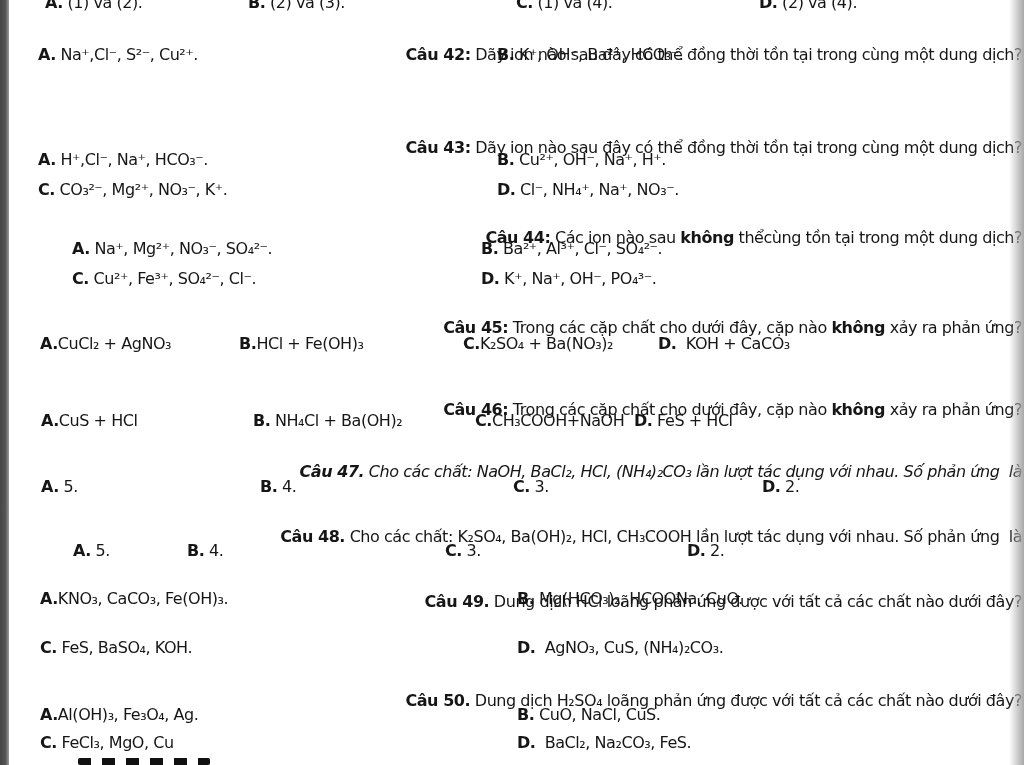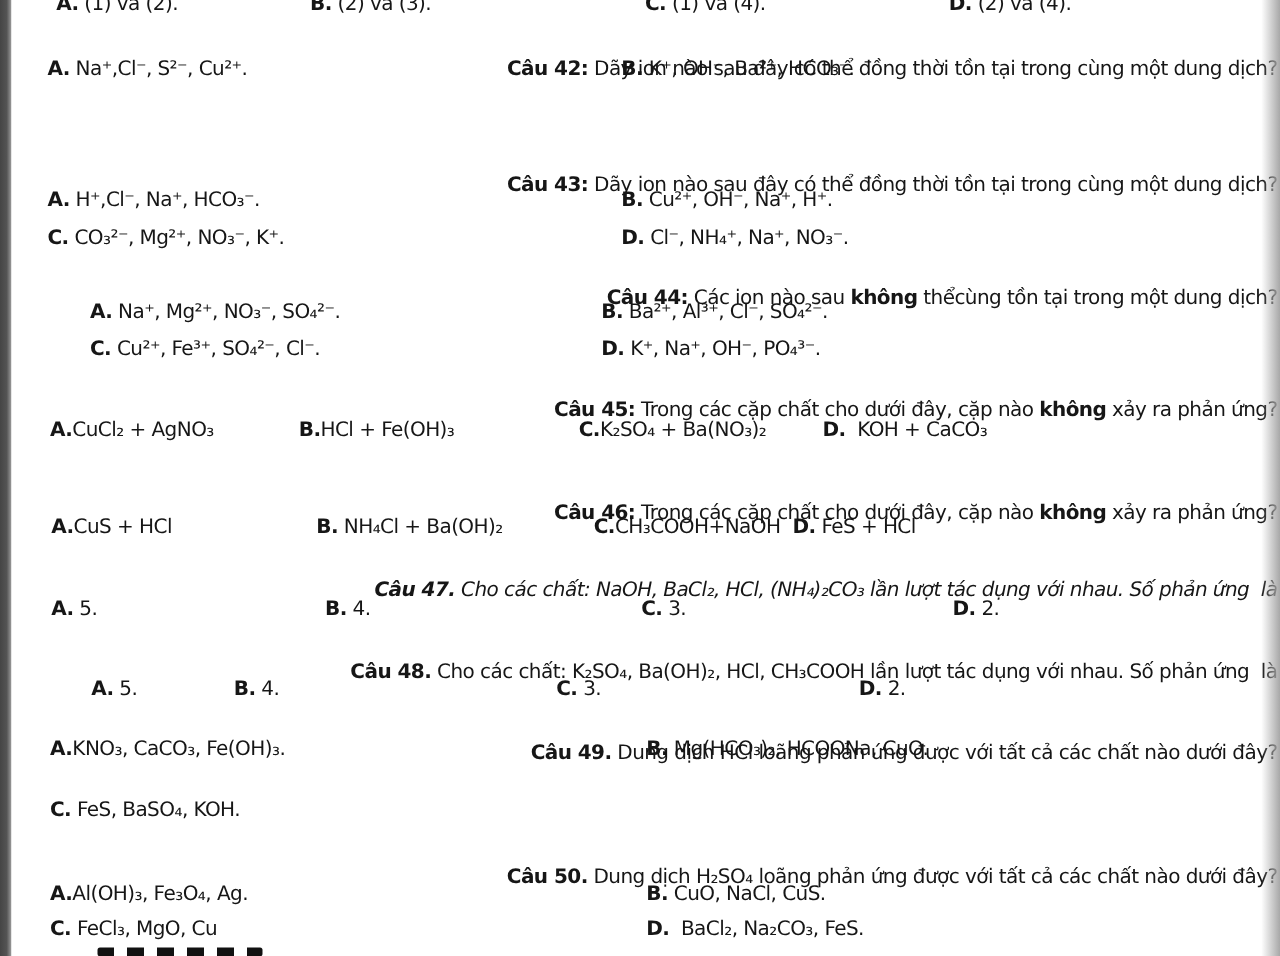--- a/index.html
+++ b/index.html
@@ -119,20 +119,21 @@
 
   <div class="qrow" style="top:573px;">
     <span class="q-label">Câu 49.</span><span class="q-text"> Dung dịch HCl loãng phản ứng được với tất cả các chất nào dưới đây?</span>
   </div>
   <div class="row" style="top:589px;">
     <span class="cell" style="left:40px"><span class="letter">A.</span><span class="opt-text">KNO₃, CaCO₃, Fe(OH)₃.</span></span>
     <span class="cell" style="left:517px"><span class="letter">B.</span><span class="opt-text"> Mg(HCO₃)₂, HCOONa, CuO.</span></span>
   </div>
   <div class="row" style="top:638px;">
     <span class="cell" style="left:40px"><span class="letter">C.</span><span class="opt-text"> FeS, BaSO₄, KOH.</span></span>
+    <span class="cell" style="left:517px"><span class="letter">D.</span><span class="opt-text">  AgNO₃, CuS, (NH₄)₂CO₃.</span></span>
   </div>
 
   <div class="qrow" style="top:672px;">
     <span class="q-label">Câu 50.</span><span class="q-text"> Dung dịch H₂SO₄ loãng phản ứng được với tất cả các chất nào dưới đây?</span>
   </div>
   <div class="row" style="top:705px;">
     <span class="cell" style="left:40px"><span class="letter">A.</span><span class="opt-text">Al(OH)₃, Fe₃O₄, Ag.</span></span>
     <span class="cell" style="left:517px"><span class="letter">B.</span><span class="opt-text"> CuO, NaCl, CuS.</span></span>
   </div>
   <div class="row" style="top:733px;">

